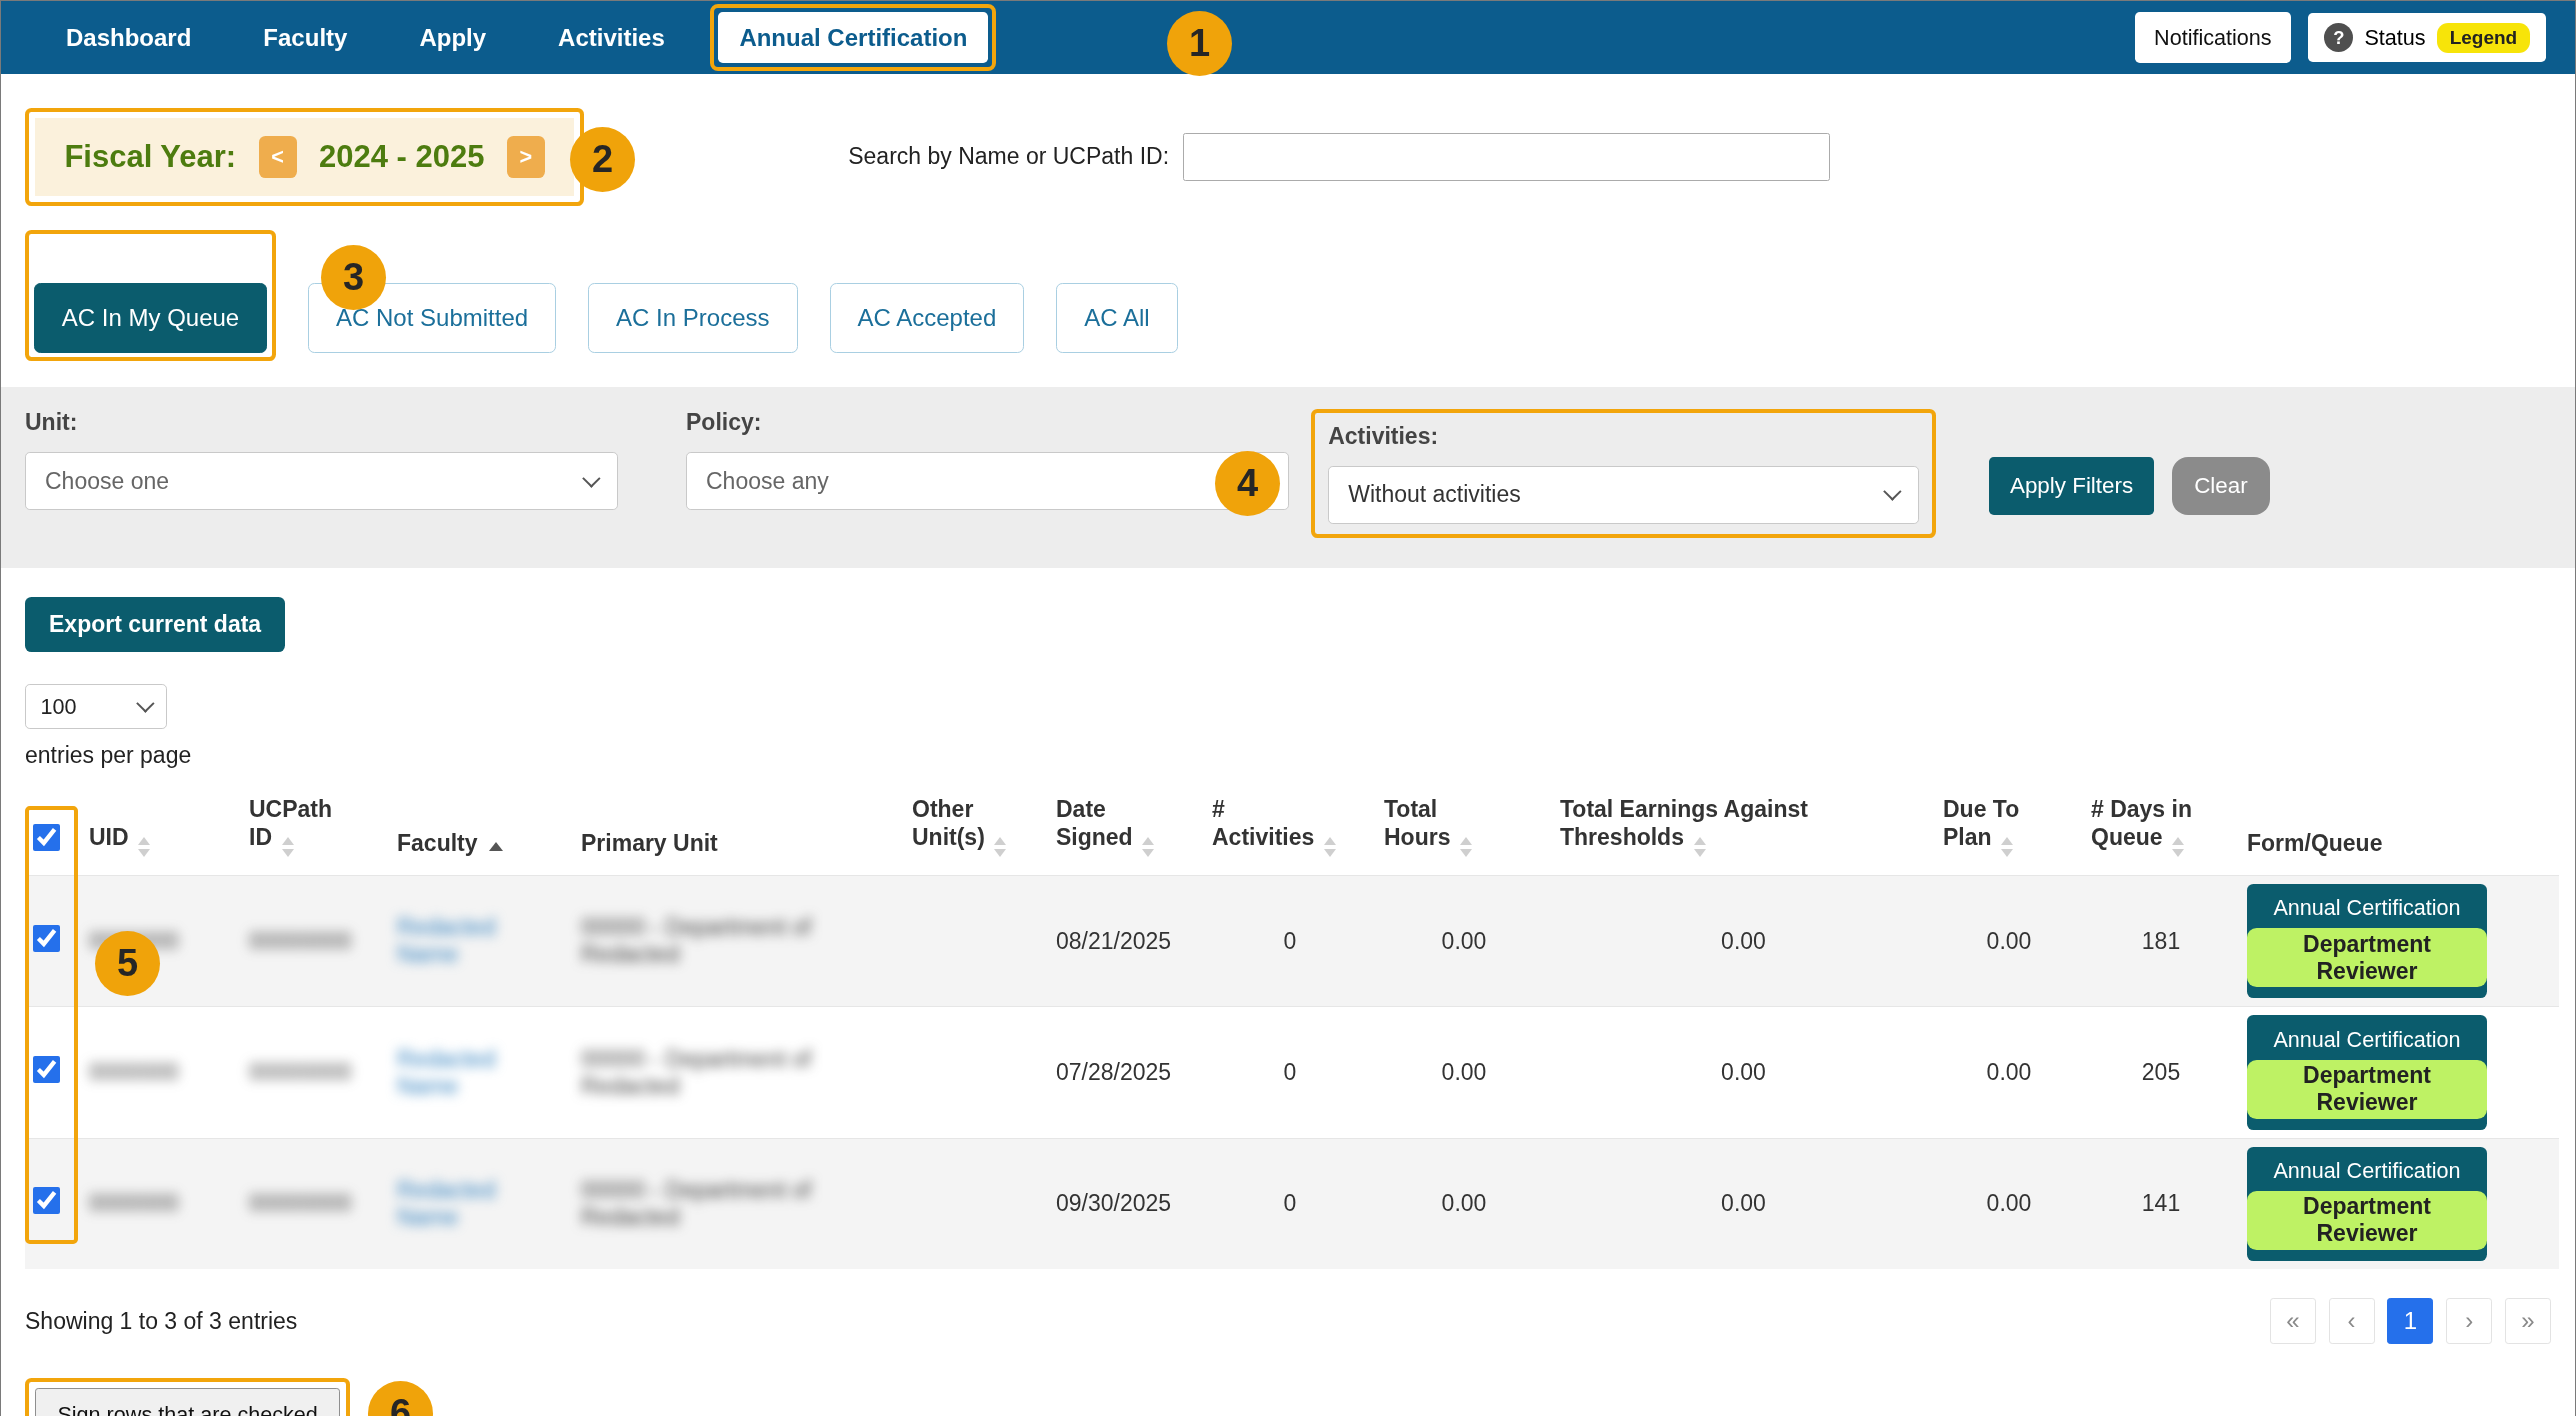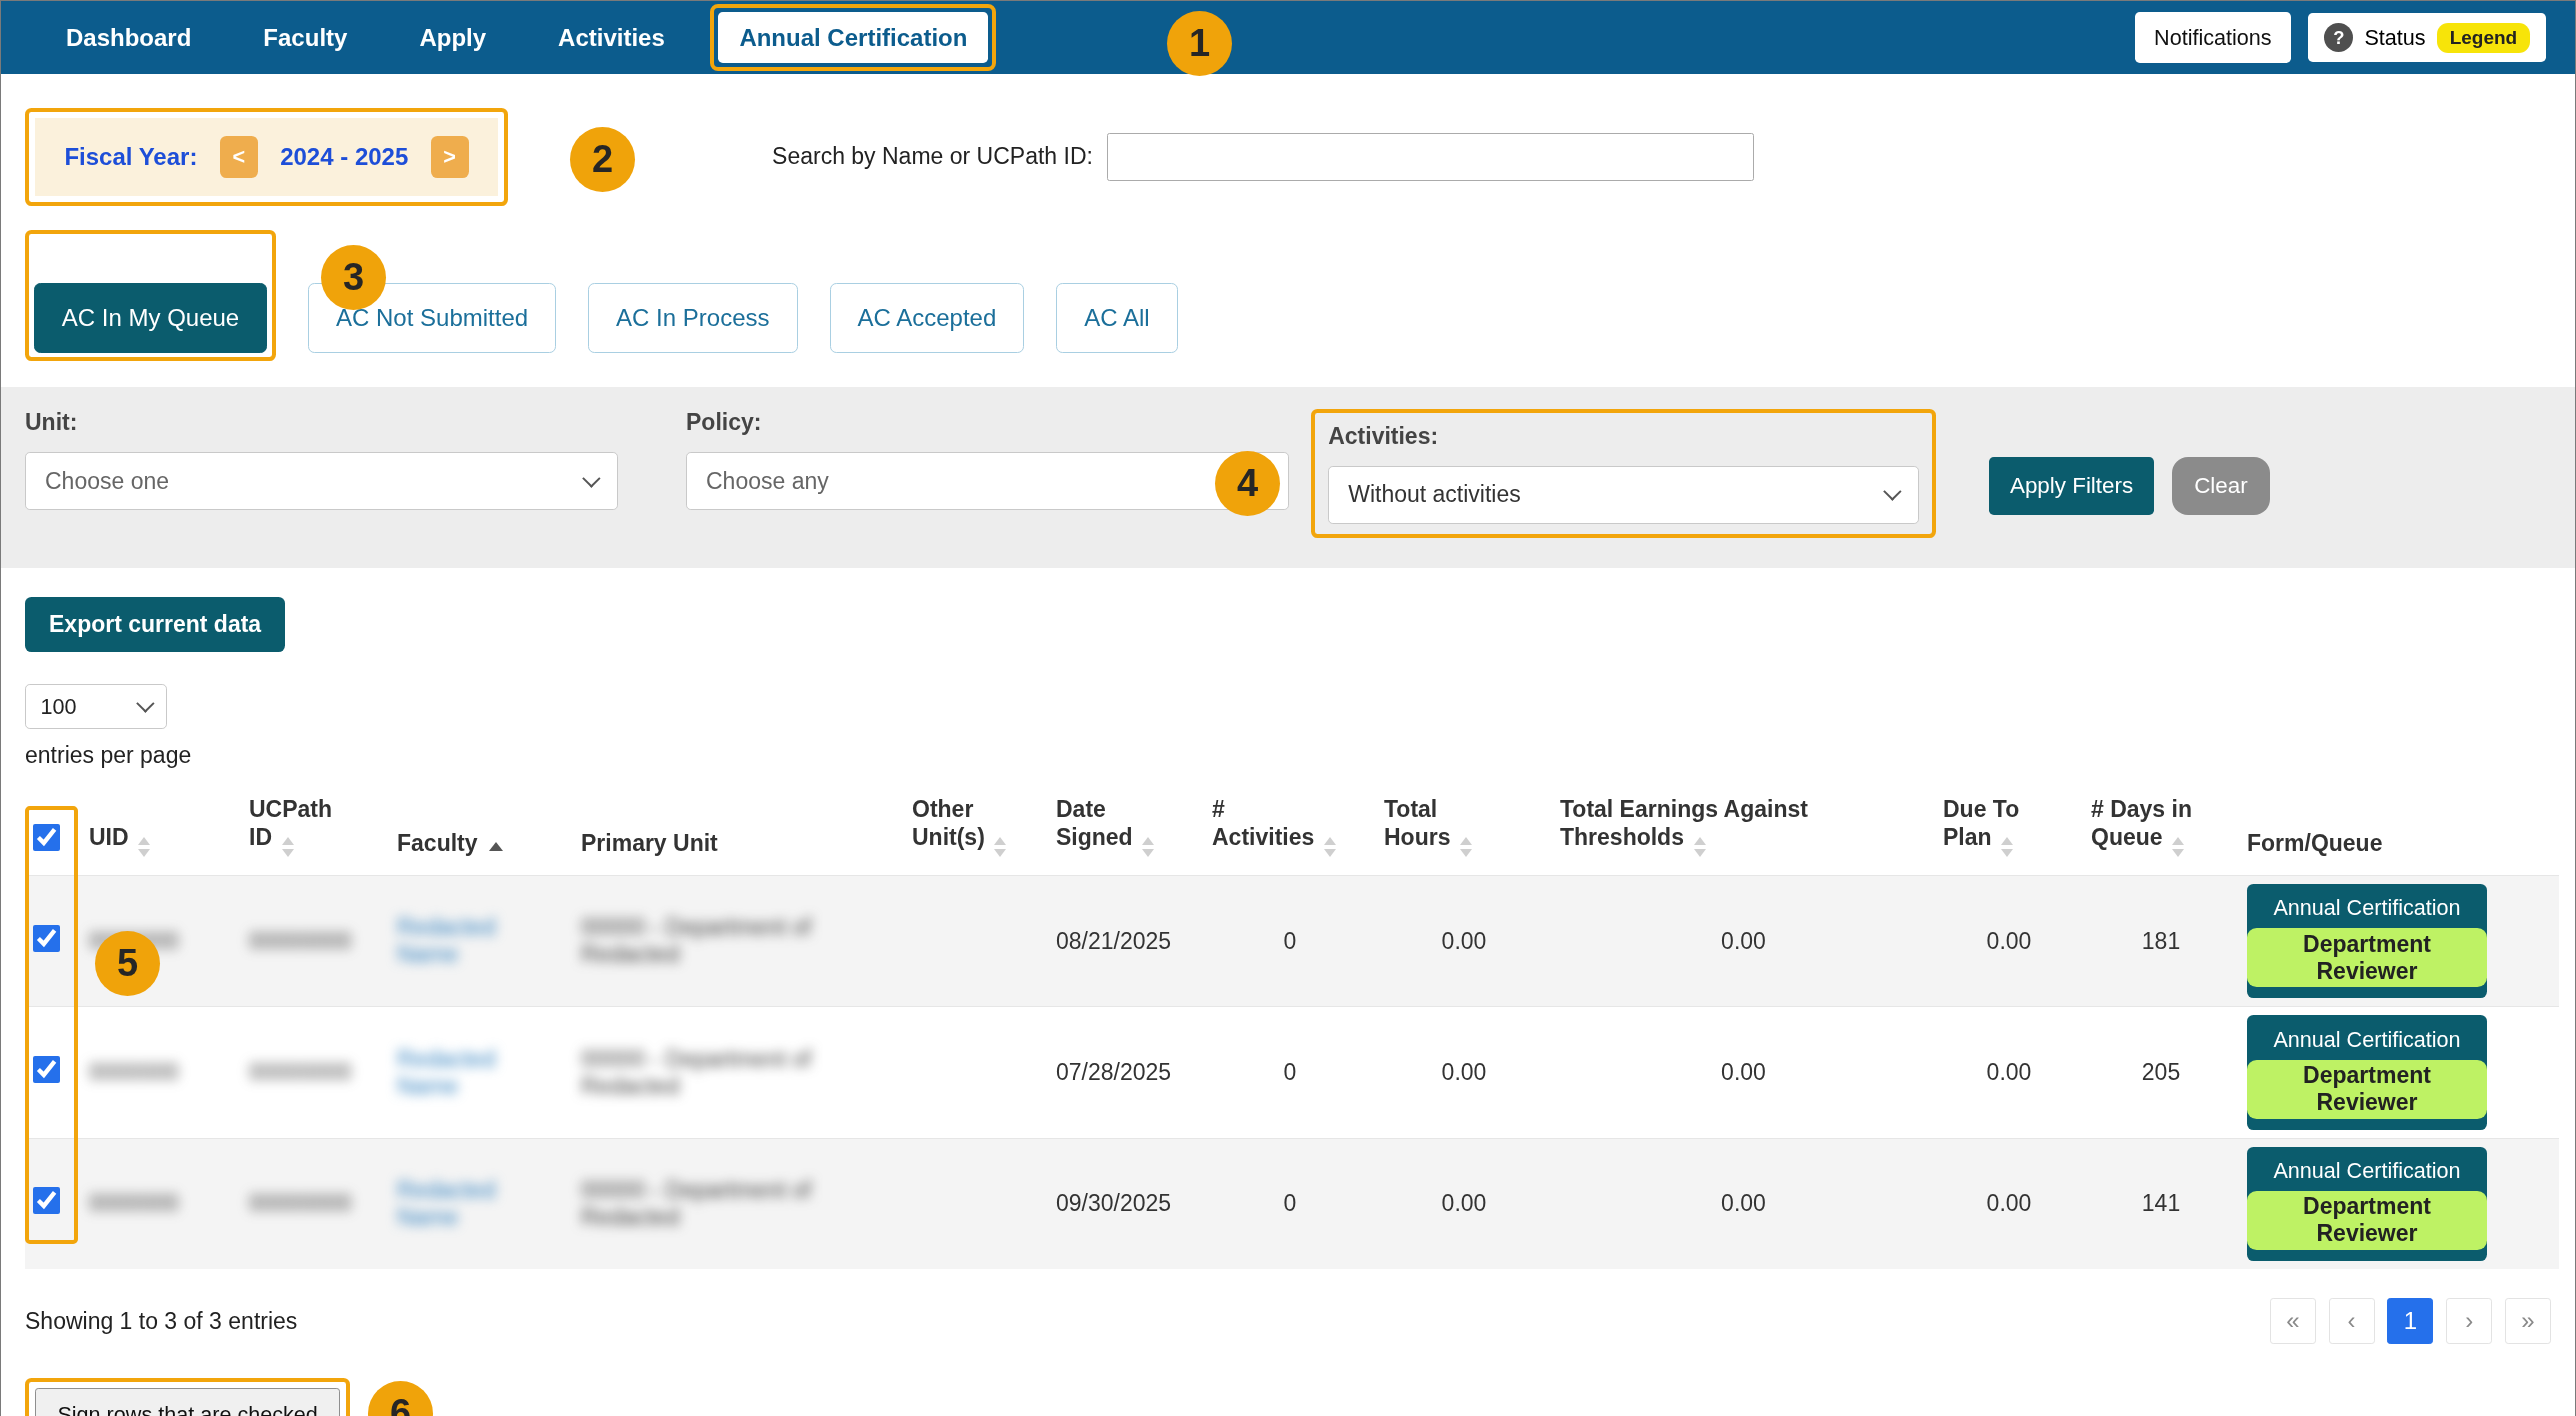--- a/index.html
+++ b/index.html
@@ -28,21 +28,21 @@
                 padding: 9.6px 16px; display: flex; align-items: center; gap: 11.2px; font-family: inherit; }
   .help-icon { width: 29px; height: 29px; border-radius: 50%; background: #4f4f4f; color: #fff;
                display: flex; align-items: center; justify-content: center; font-size: 18.4px; font-weight: bold; }
   .legend-badge { background: #f7e409; border-radius: 11.2px; padding: 4px 12.8px; font-weight: bold;
                   font-size: 19px; color: #222; }
 
   
   .row-fiscal { position: relative; display: flex; align-items: center; padding: 34px 24px 4.8px; }
   .fiscal-hl { padding: 6.4px; }
   .fiscal-box { background: #fbf1dc; display: flex; align-items: center; gap: 22.4px; padding: 17.6px 29px; }
-  .fiscal-label, .fiscal-value { font-weight: bold; font-size: 24px; color: #1d4ed8; white-space: nowrap; }
+  .fiscal-label, .fiscal-value { font-weight: bold; font-size: 31px; color: #4d7c0f; white-space: nowrap; }
   .arrow-btn { background: #efad4d; border: none; border-radius: 6.4px; color: #fff; font-weight: bold;
                font-size: 21.6px; width: 38px; height: 42px; font-family: inherit; }
   .c2 { left: 569px; top: 53px; }
   .search-group { display: flex; align-items: center; gap: 14.4px; margin-left: 264px; }
   .search-label { font-size: 23px; color: #222; white-space: nowrap; }
   .search-input { width: 647px; height: 48px; border: 0.8px solid #ababab; border-radius: 2.4px;
                   font-size: 22.4px; padding: 0 12.8px; font-family: inherit; }
 
   
   .row-tabs { position: relative; display: flex; align-items: center; gap: 32px; padding: 19px 24px 16px; }

